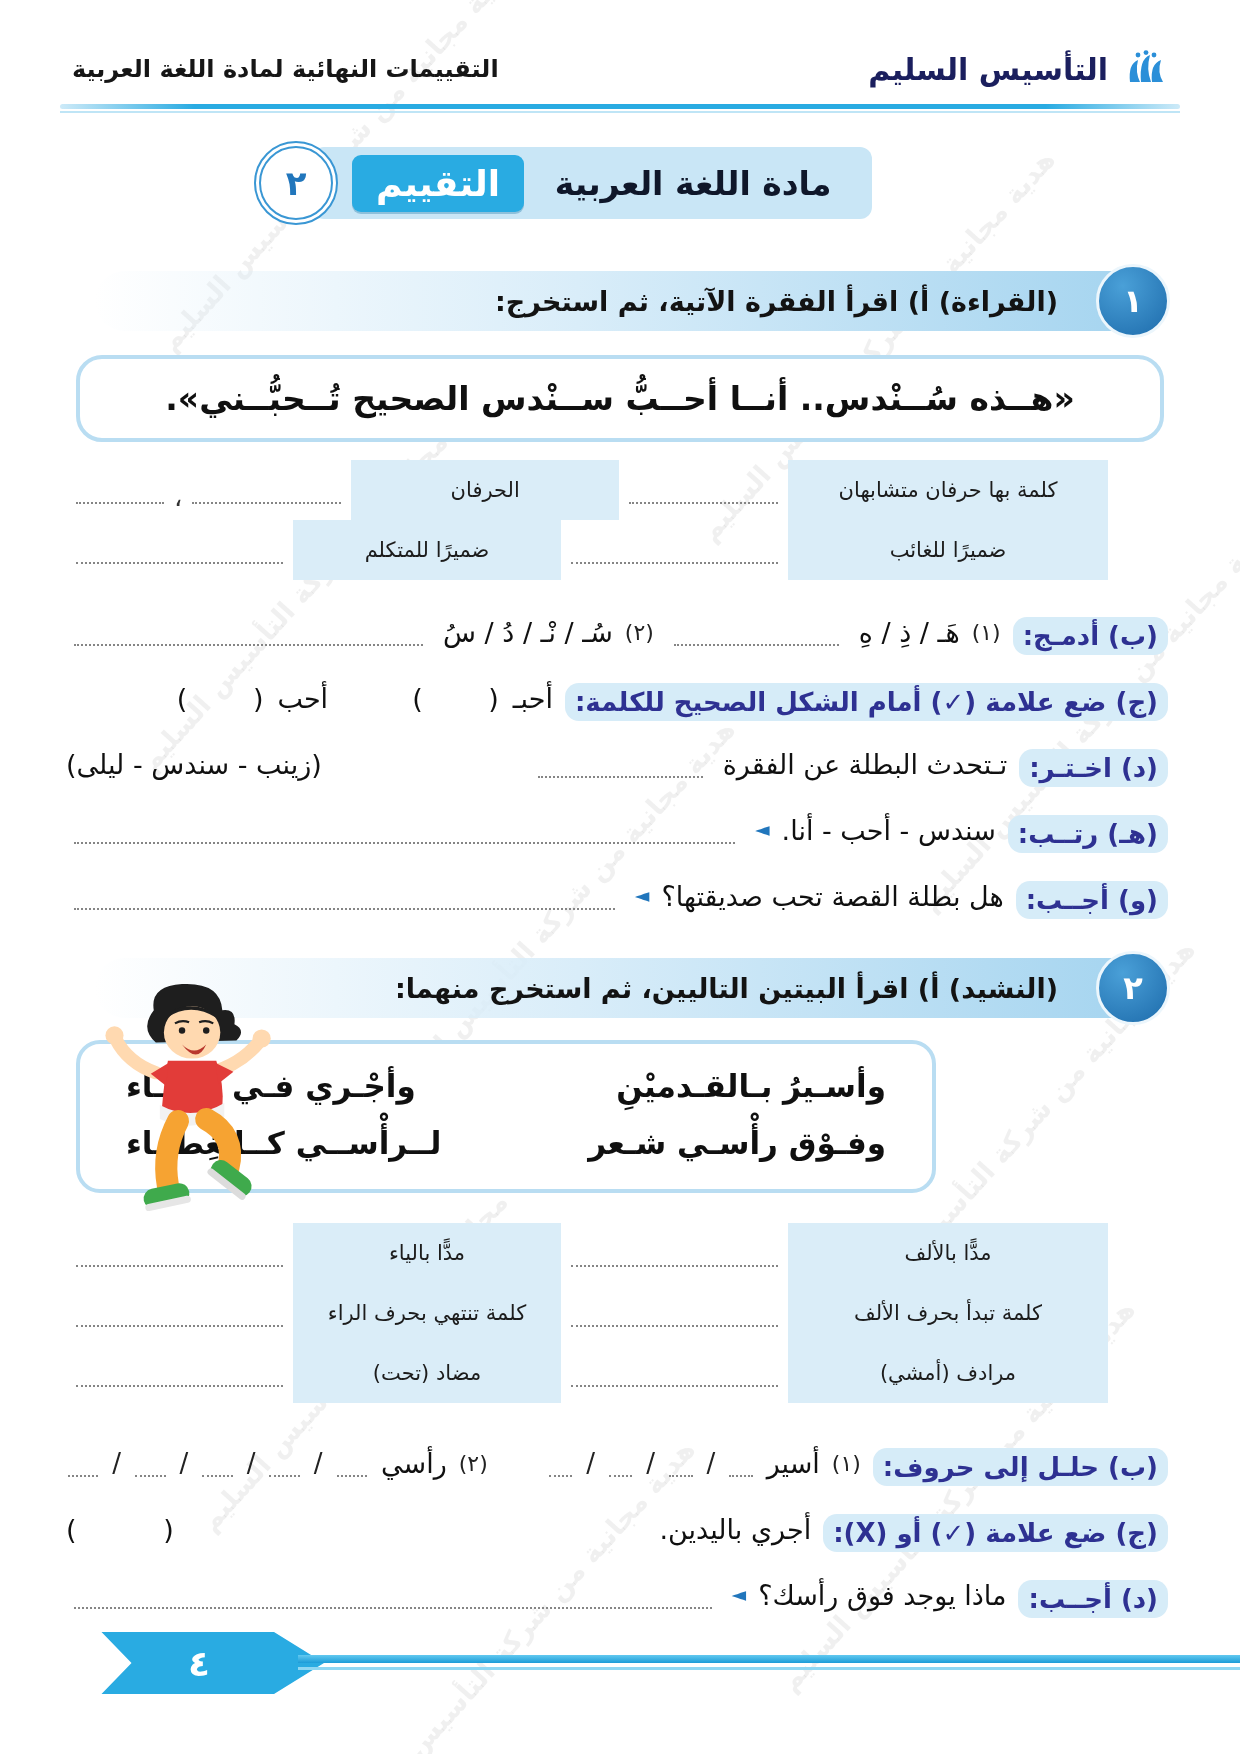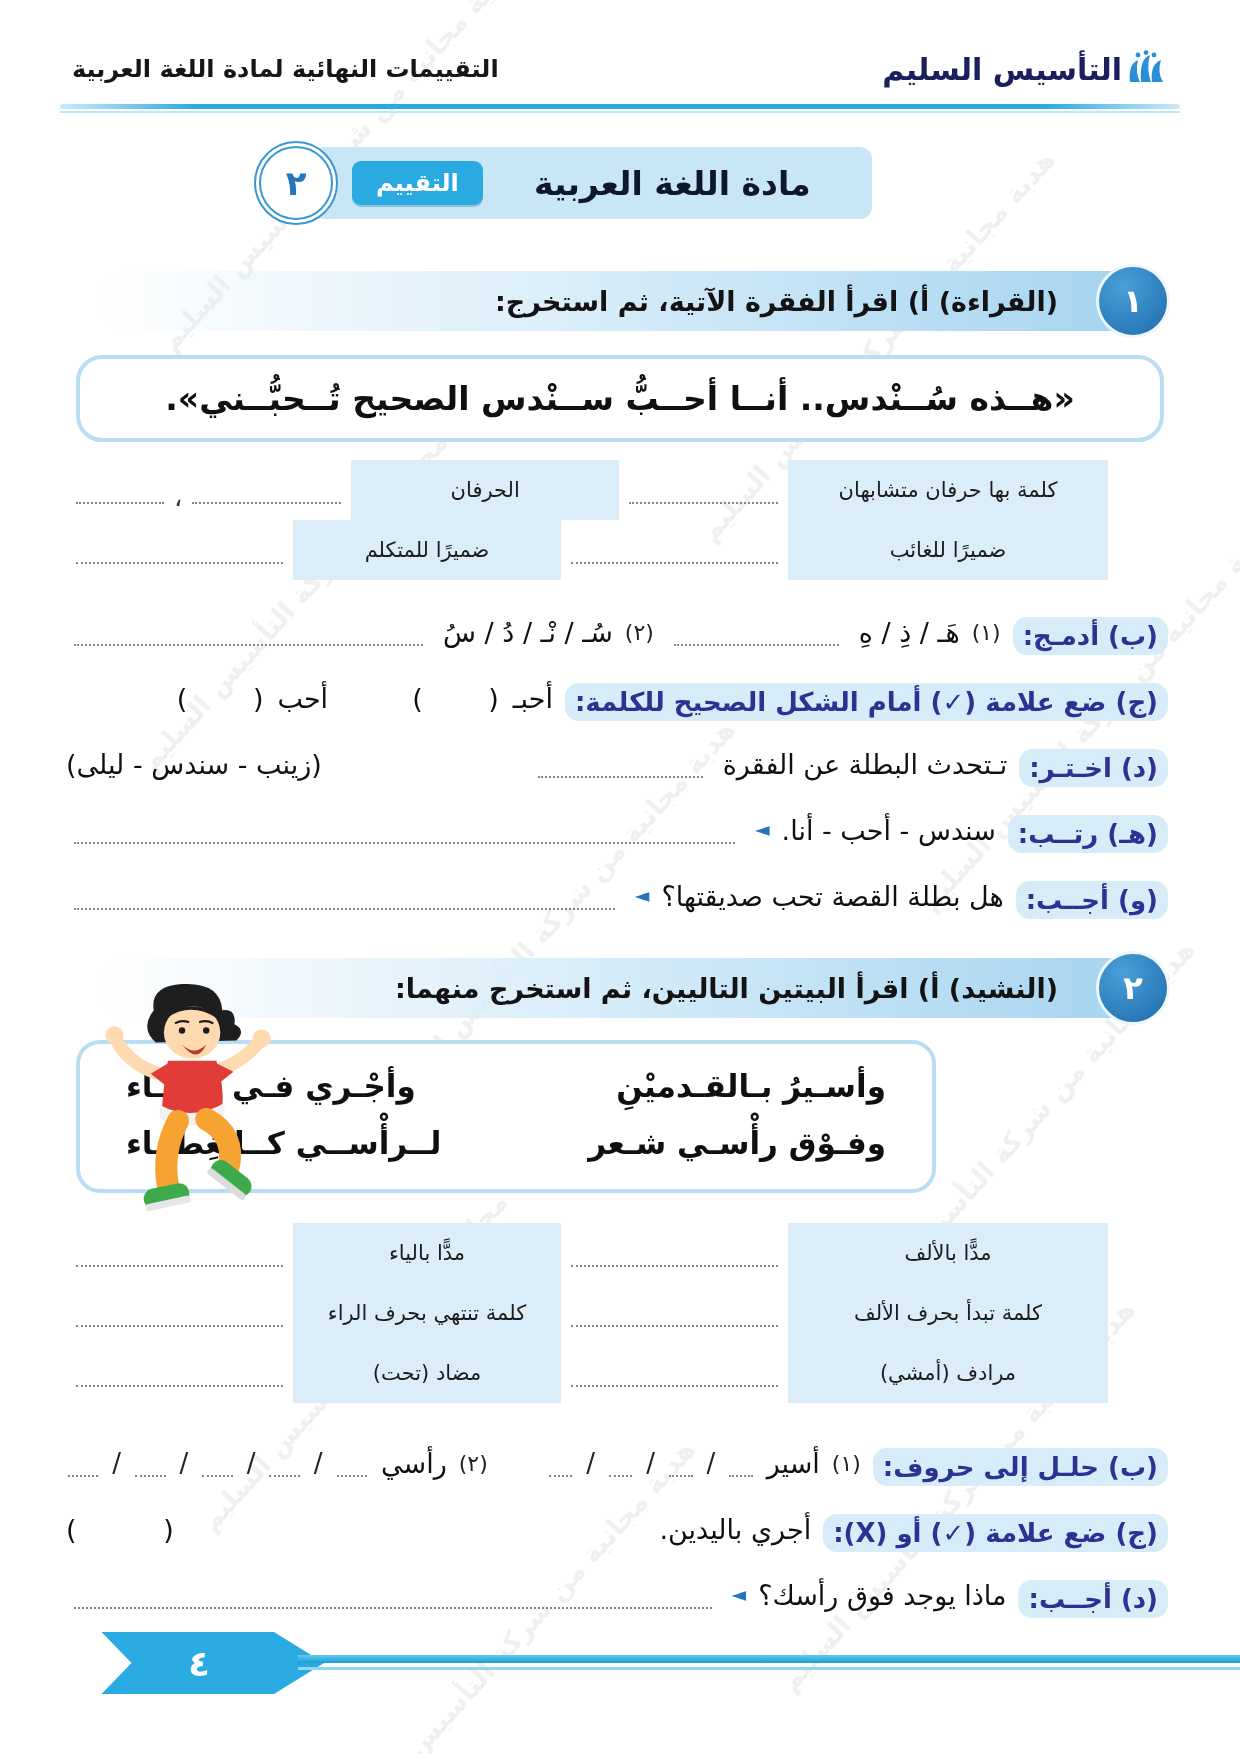--- a/index.html
+++ b/index.html
@@ -7,33 +7,33 @@
     position:relative;width:1240px;height:1754px;margin:0 auto;
     background:#ffffff;overflow:hidden;
     font-family:"DejaVu Sans",sans-serif;color:#111;direction:rtl;
   }
   
   .wm{position:absolute;color:rgba(110,110,110,0.10);font-size:27px;font-weight:bold;
       white-space:nowrap;transform:rotate(-48deg);z-index:0;letter-spacing:2px;}
   
   .hdr{position:relative;z-index:1;display:flex;justify-content:space-between;align-items:center;
        margin:50px 72px 0;}
-  .logo{display:flex;align-items:center;gap:2px;}
+  .logo{display:flex;align-items:center;gap:16px;}
   .logo-text{font-size:30px;font-weight:bold;color:#1b1f5e;}
   .hdr-title{font-size:24px;font-weight:bold;color:#161616;}
   .hdr-rule{position:relative;z-index:1;height:5px;margin:16px 60px 0;border-radius:3px;
        background:linear-gradient(to left,#cdeaf8,#29abe2 12%,#29abe2 88%,#cdeaf8);}
   .hdr-rule::after{content:"";position:absolute;left:0;right:0;top:7px;height:2px;background:#bfe5f6;}
   
   .banner-row{position:relative;z-index:1;display:flex;align-items:center;
        width:618px;margin:32px 368px 0 auto;}
   .banner{flex:1;display:flex;align-items:center;background:#c9e6f6;border-radius:12px;
        height:72px;padding:0 10px 0 40px;}
   .banner-subject{flex:1;text-align:center;font-size:33px;font-weight:bold;color:#0f172a;}
-  .banner-tag{background:#29abe2;color:#fff;font-size:24px;font-weight:bold;
+  .banner-tag{background:#29abe2;color:#fff;font-size:36px;font-weight:bold;
        border-radius:9px;padding:8px 24px;box-shadow:0 2px 0 rgba(30,120,170,.35);}
   .banner-circle{width:80px;height:80px;border-radius:50%;background:#fff;
        border:2px solid #3a97d4;margin-right:-26px;z-index:2;position:relative;
        display:flex;align-items:center;justify-content:center;}
   .banner-circle::after{content:"";position:absolute;inset:3px;border:2px solid #3a97d4;border-radius:50%;}
   .banner-num{font-size:34px;font-weight:bold;color:#2176bc;}
   
   .qstrip{position:relative;z-index:1;height:60px;border-radius:32px;
        margin:46px 72px 0 95px;display:flex;align-items:center;padding-right:110px;
        background:linear-gradient(to left,#a2d3ef,#d9edf9 55%,rgba(255,255,255,0));}

